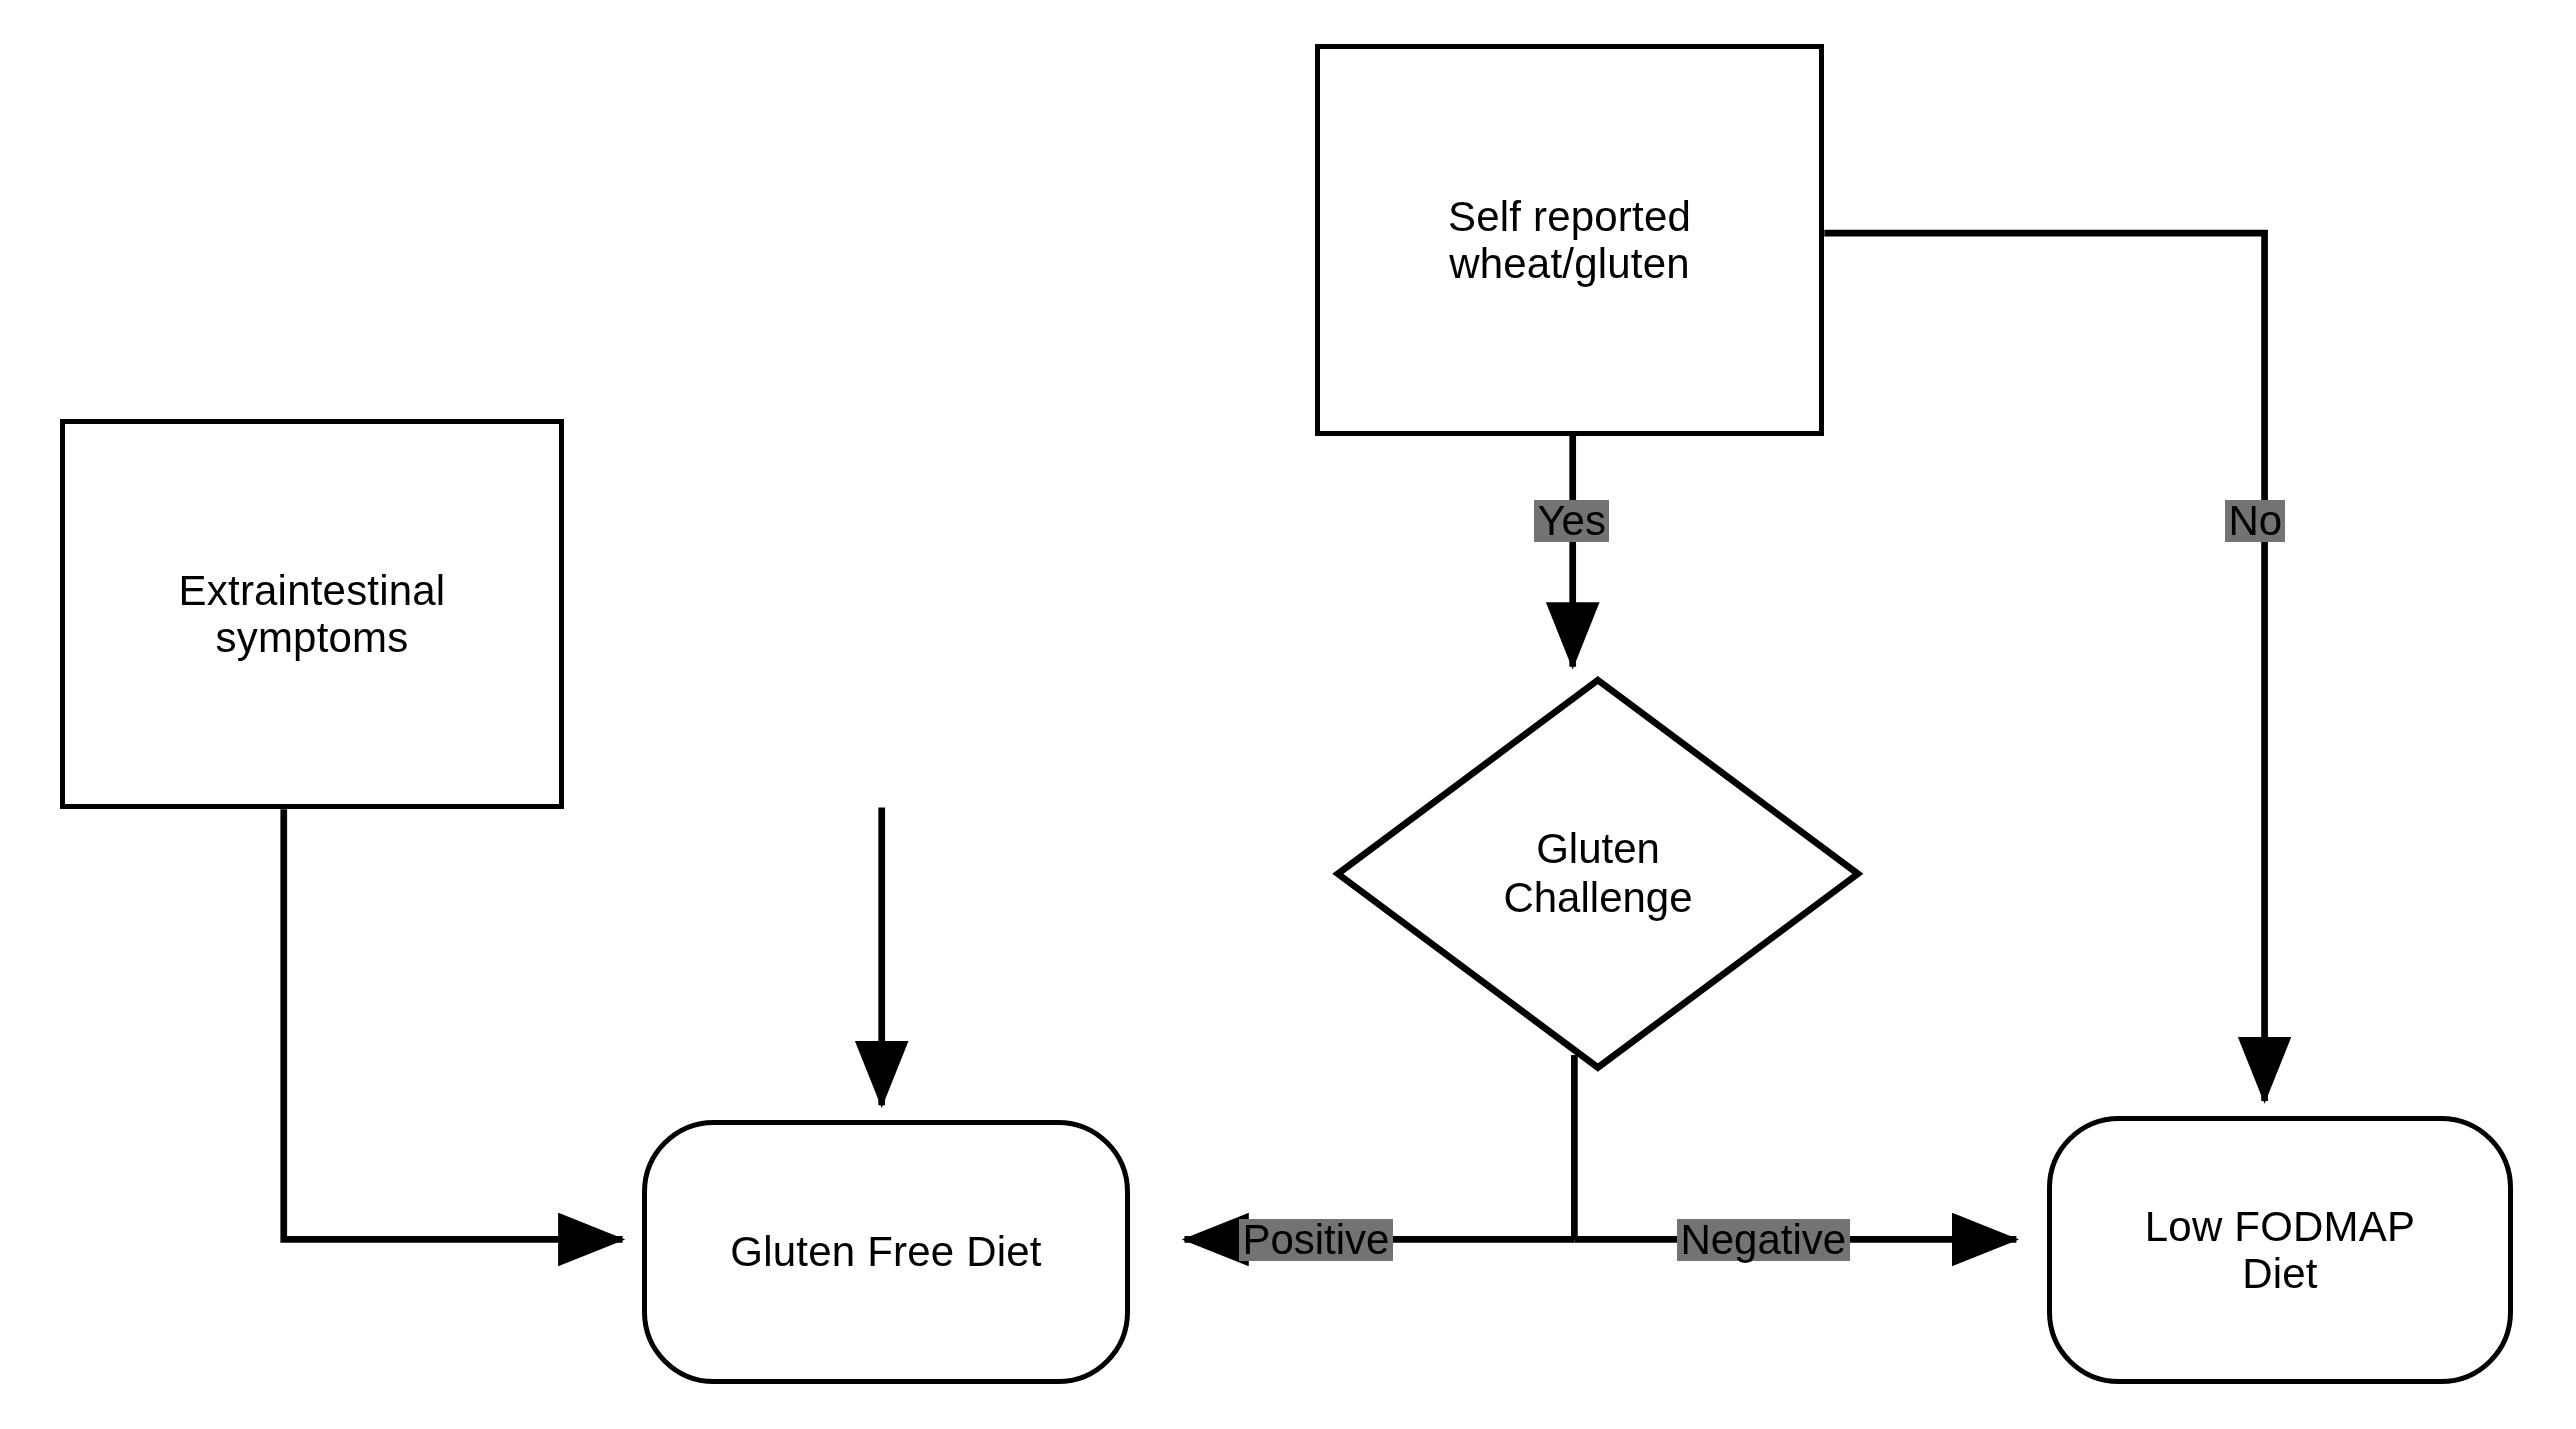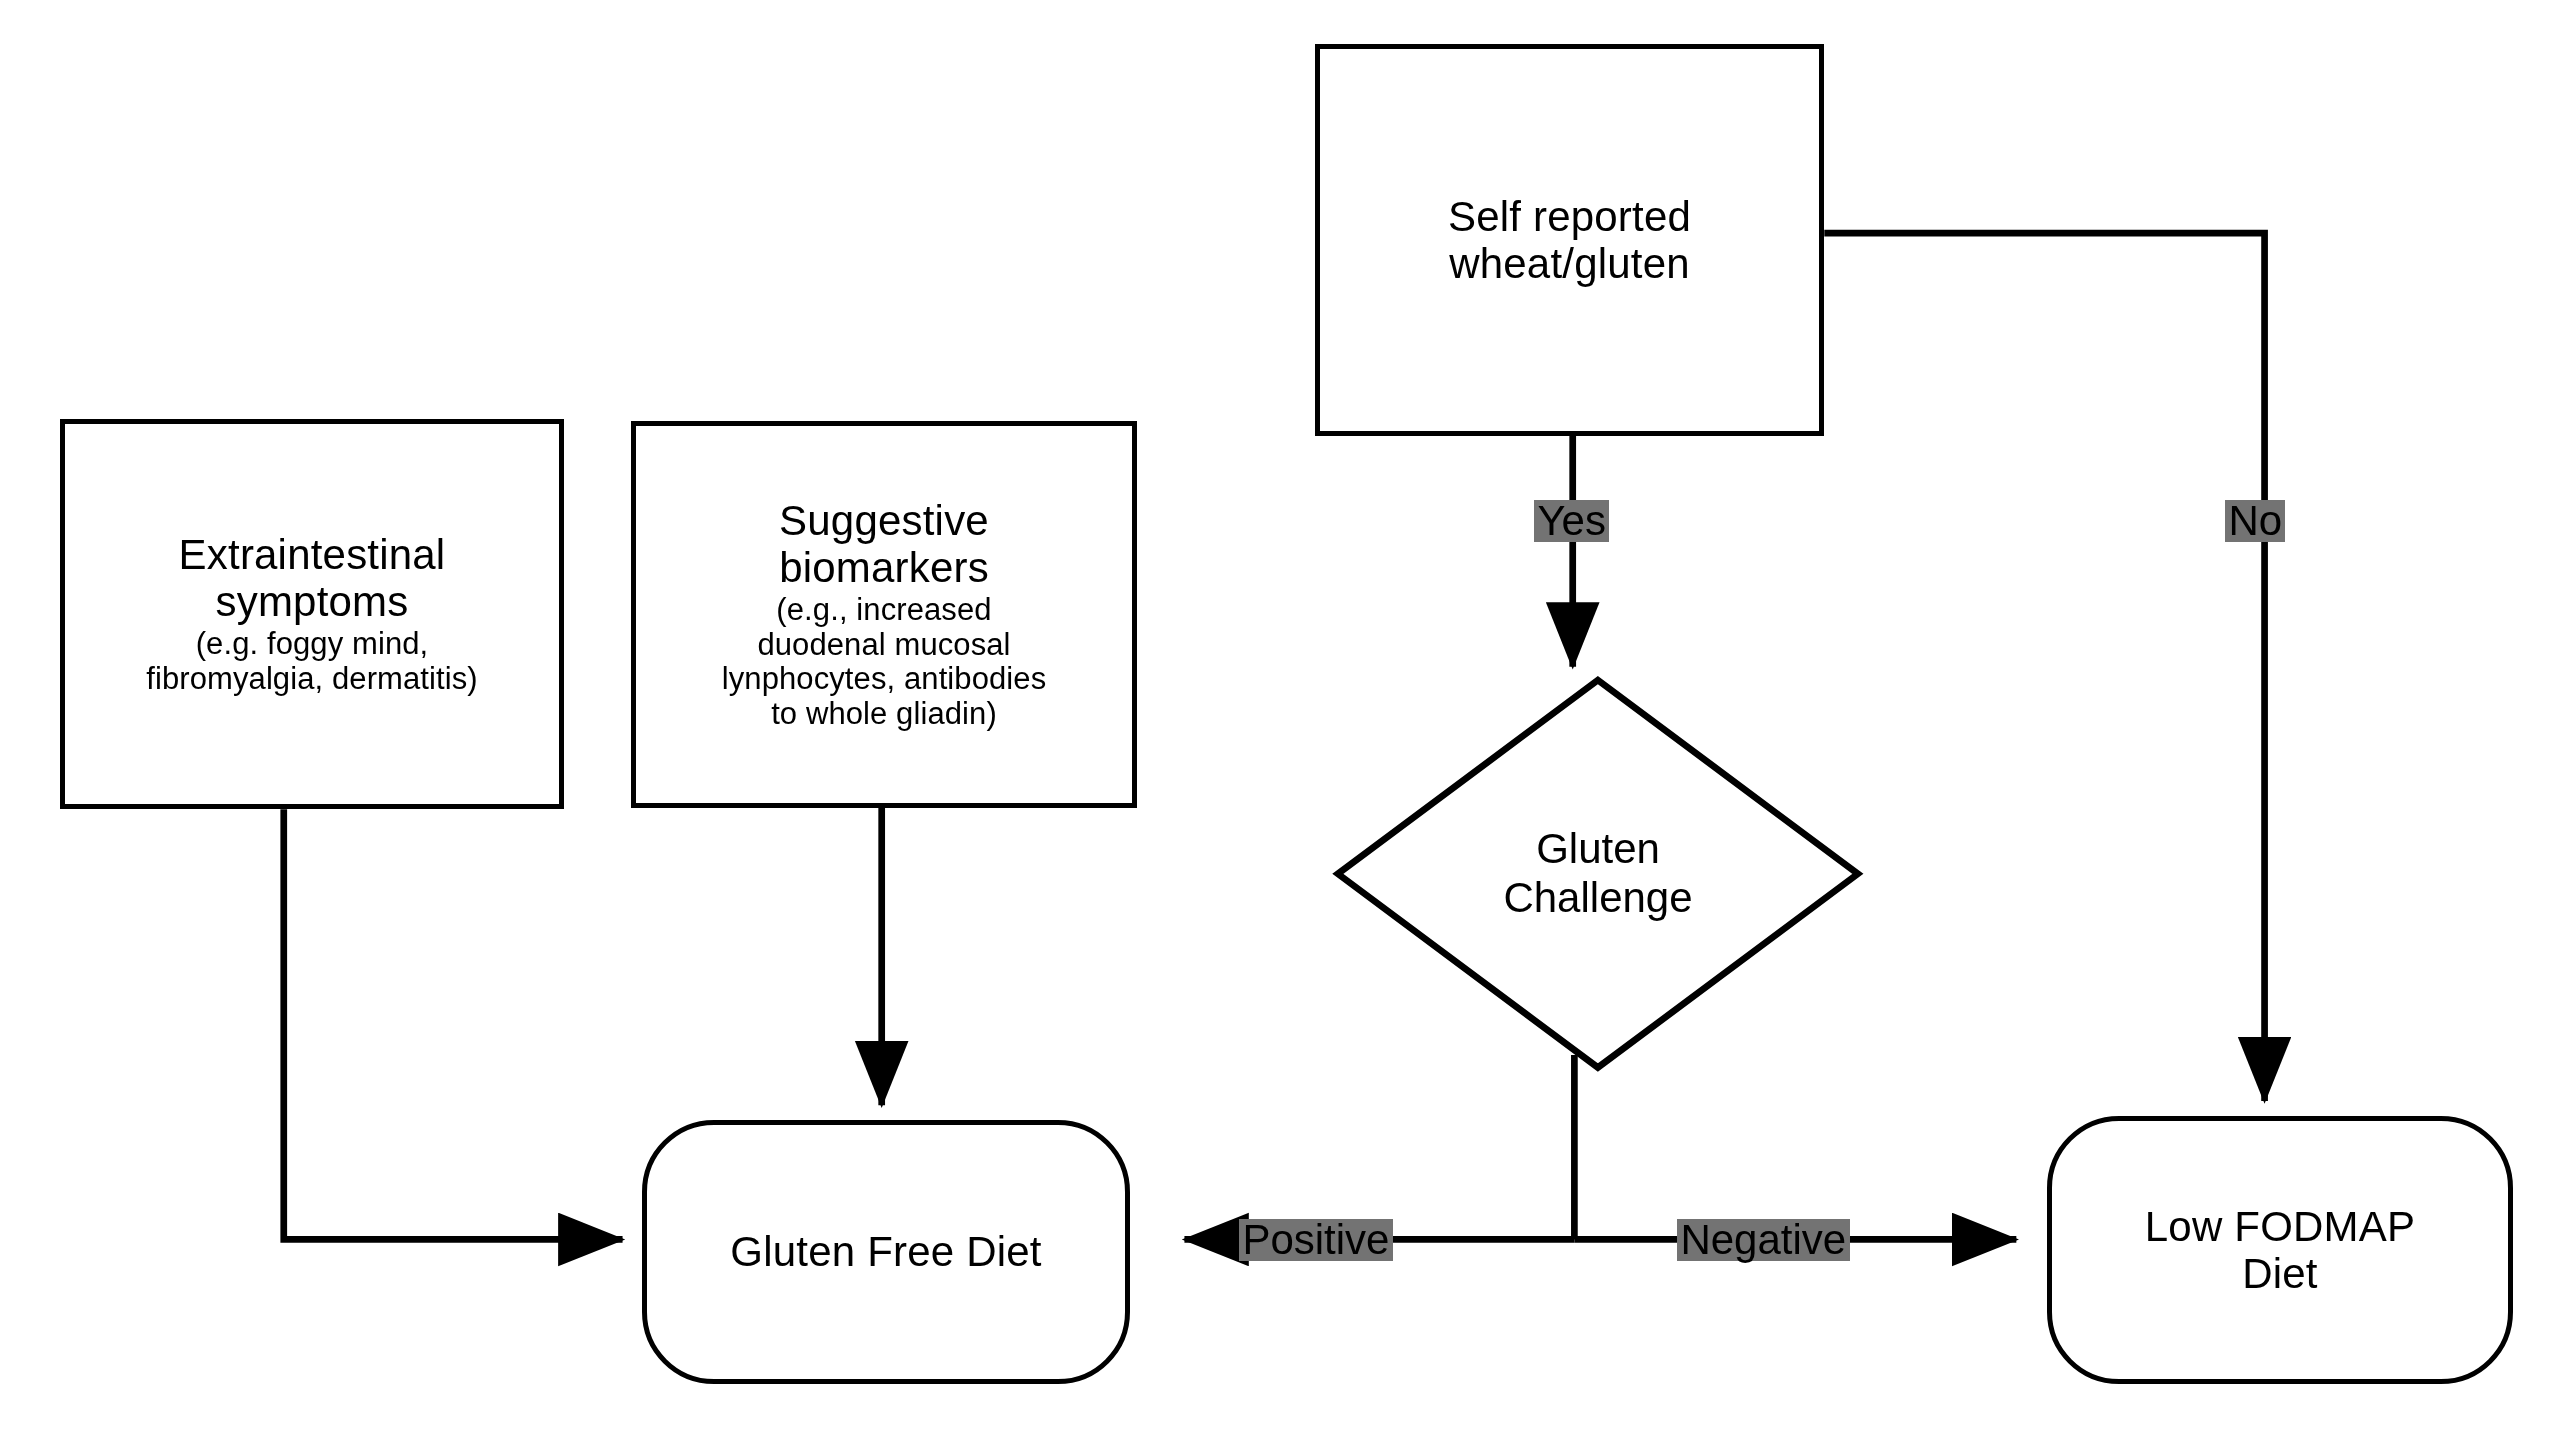--- a/index.html
+++ b/index.html
@@ -120,36 +120,22 @@
     </g>
 
     <g>
       <polygon points="1905,811 2215,1042 1905,1273 1595,1042" fill="#ffffff" stroke="#000000" stroke-width="8"></polygon>
     </g>
   </svg>
 
   <div class="node node-rect" style="left:60px; top:419px; width:504px; height:390px;">
     <div class="title-line">Extraintestinal</div>
     <div class="title-line">symptoms</div>
-    <div class="sub-block">
-      <div class="sub-line">(e.g. foggy mind,</div>
-      <div class="sub-line">fibromyalgia, dermatitis)</div>
-    </div>
   </div>
 
-  <div class="node node-rect" style="left:631px; top:421px; width:506px; height:387px;">
-    <div class="title-line">Suggestive</div>
-    <div class="title-line">biomarkers</div>
-    <div class="sub-block">
-      <div class="sub-line">(e.g., increased</div>
-      <div class="sub-line">duodenal mucosal</div>
-      <div class="sub-line">lynphocytes, antibodies</div>
-      <div class="sub-line">to whole gliadin)</div>
-    </div>
-  </div>
 
   <div class="node node-rect" style="left:1315px; top:44px; width:509px; height:392px;">
     <div class="title-line">Self reported</div>
     <div class="title-line">wheat/gluten</div>
   </div>
 
   <div class="diamond-node" style="left:1338px; top:680px; width:520px; height:388px;">
     <div class="diamond-label">
       <div>Gluten</div>
       <div>Challenge</div>

